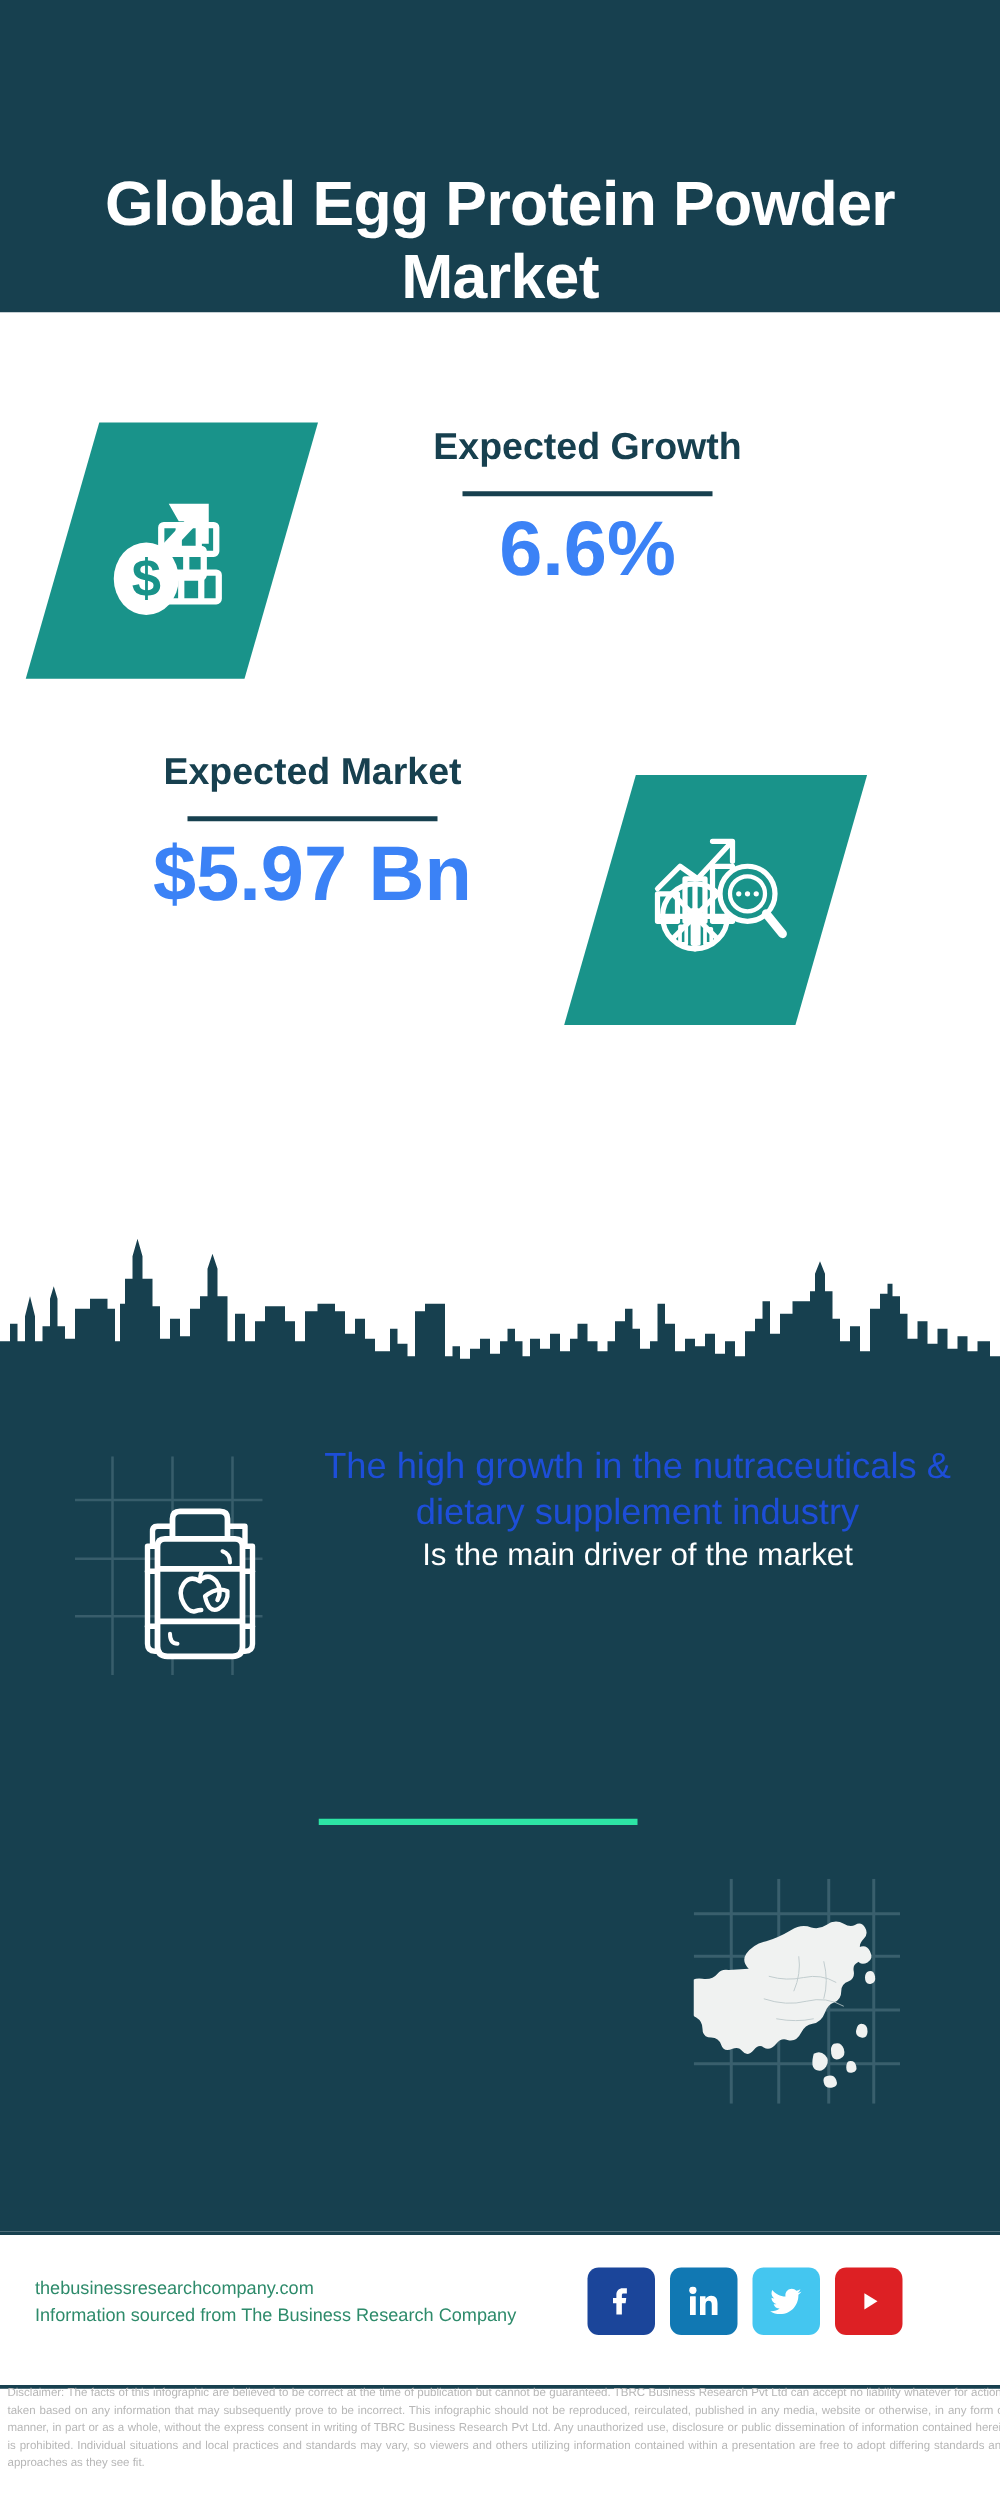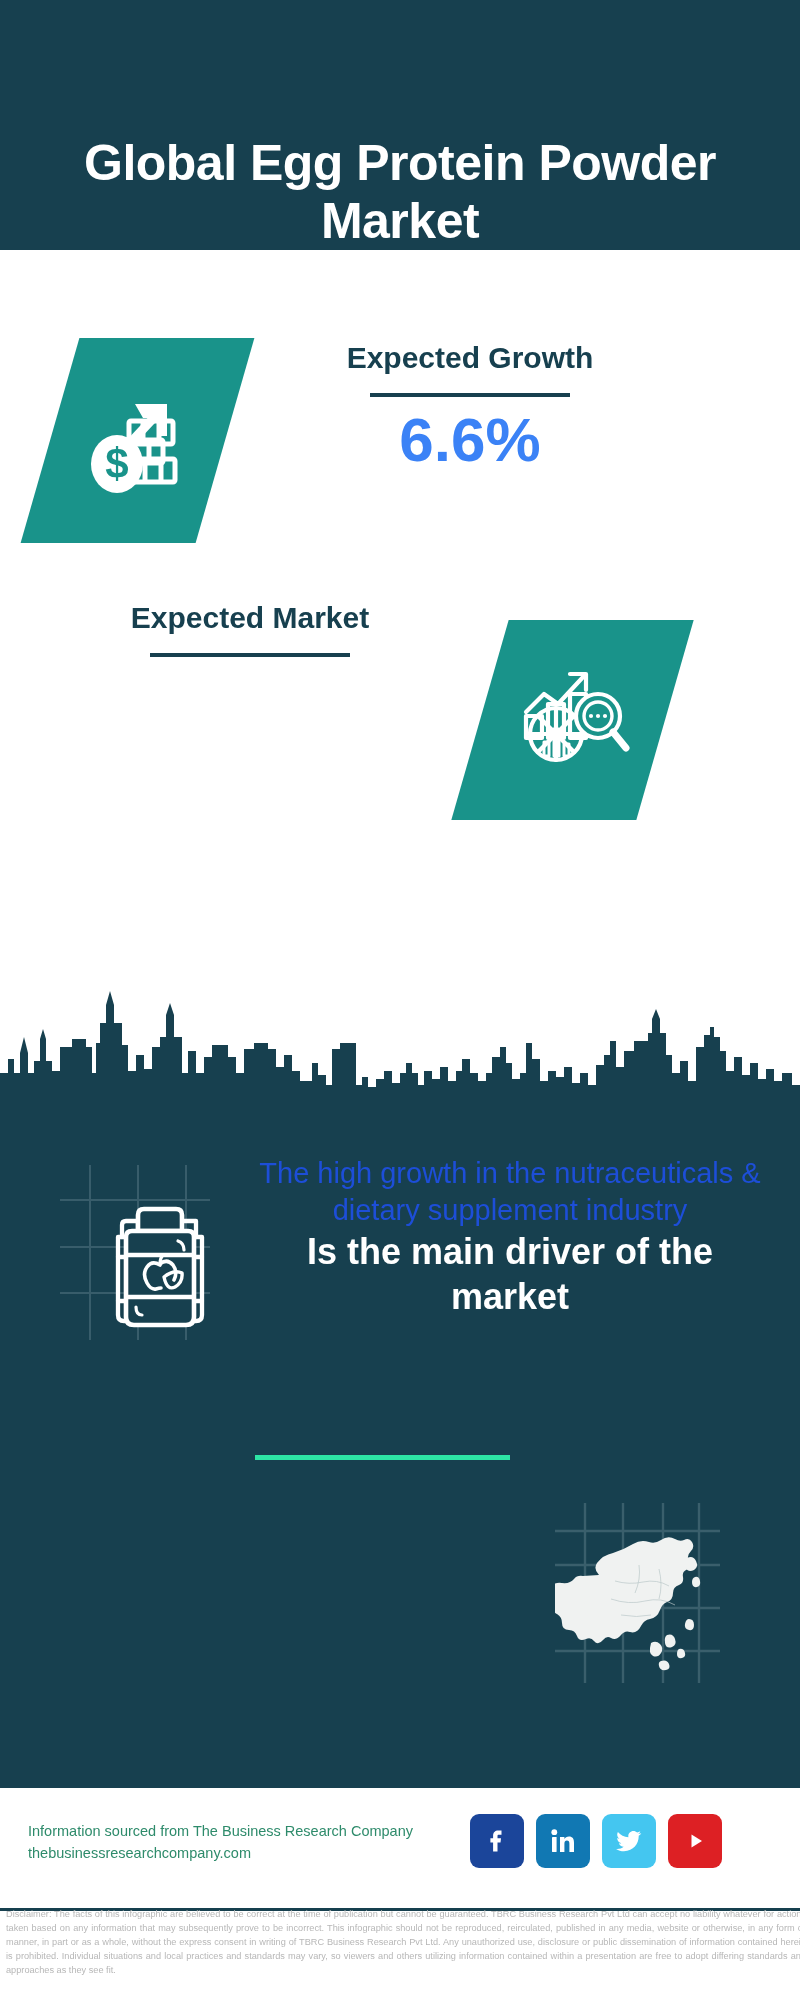--- a/index.html
+++ b/index.html
@@ -73,21 +73,21 @@
   }
   .skyline{
     position:absolute;left:0;top:985px;width:800px;height:130px;
   }
 
   
   .driver{position:absolute;left:0;top:1155px;width:800px;height:290px;}
   .driver-icon{position:absolute;left:60px;top:10px;width:175px;height:175px;}
   .driver-text{position:absolute;left:250px;top:0px;width:520px;text-align:center;}
   .hl-green{color:#1d4ed8;font-size:29px;font-weight:normal;line-height:1.27;display:block;}
-  .sub-white{color:#ffffff;font-size:36px;font-weight:bold;line-height:1.27;display:block;}
+  .sub-white{color:#ffffff;font-size:25px;font-weight:normal;line-height:1.27;display:block;}
 
   .green-divider{
     position:absolute;left:255px;top:1455px;width:255px;height:5px;background:#2DE5A5;
   }
 
   
   .region{position:absolute;left:0;top:1495px;width:800px;height:250px;}
   .region-text{position:absolute;left:40px;top:10px;width:410px;text-align:center;}
   .region-icon{position:absolute;left:555px;top:8px;width:165px;height:180px;}
 
@@ -168,20 +168,21 @@
       <div class="stat-rule"></div>
       <div class="stat-value">6.6%</div>
     </div>
   </div>
 
   <div class="stat2">
 
     <div class="stat2-text">
       <div class="stat-label">Expected Market</div>
       <div class="stat-rule"></div>
+      <div class="stat-value">$5.97 Bn</div>
     </div>
 
     <div class="para-tile tile2">
       <div class="tile-inner">
         <span>
           <svg width="125" height="125" viewBox="0 0 125 125" fill="none" stroke="#fff" stroke-width="4.2" stroke-linecap="round" stroke-linejoin="round">
 
             <polyline points="16,56 34,38 48,48 74,20"></polyline>
             <polyline points="60,18 76,18 76,34"></polyline>
 
@@ -332,22 +333,22 @@
           <path d="M66 112 q16 3 30 0"></path>
           <path d="M84 62 q2 14 -4 28"></path>
           <path d="M104 66 q4 16 0 30"></path>
         </g>
       </svg>
     </div>
   </div>
 
   <div class="footer">
     <div class="footer-src">
+      <div>thebusinessresearchcompany.com</div>
       <div>Information sourced from The Business Research Company</div>
-      <div>thebusinessresearchcompany.com</div>
     </div>
 
     <div class="socials">
       <div class="soc soc-fb">
         <svg width="30" height="30" viewBox="0 0 30 30">
             <path fill="#fff" d="M19.5 4.5h-3.3c-3.1 0-5.1 2-5.1 5.1v2.7H8.4v4.2h2.7v9h4.4v-9h3l.5-4.2h-3.5v-2.3c0-.9.3-1.3 1.3-1.3h2.7z"></path>
           </svg>
       </div>
       <div class="soc soc-li">
         <svg width="30" height="30" viewBox="0 0 30 30">

